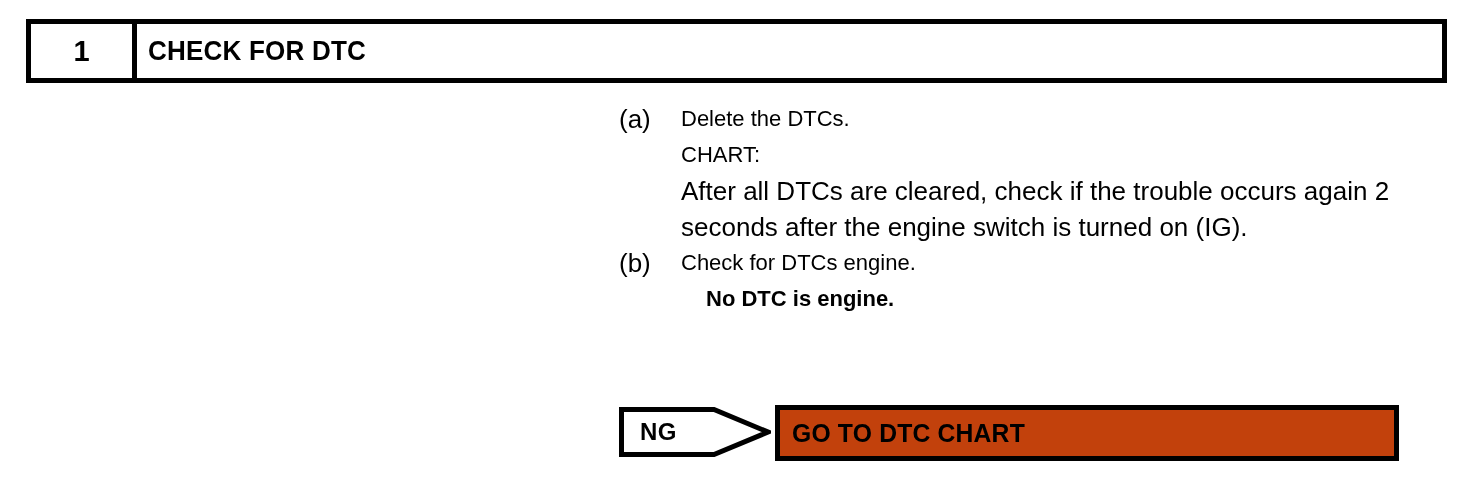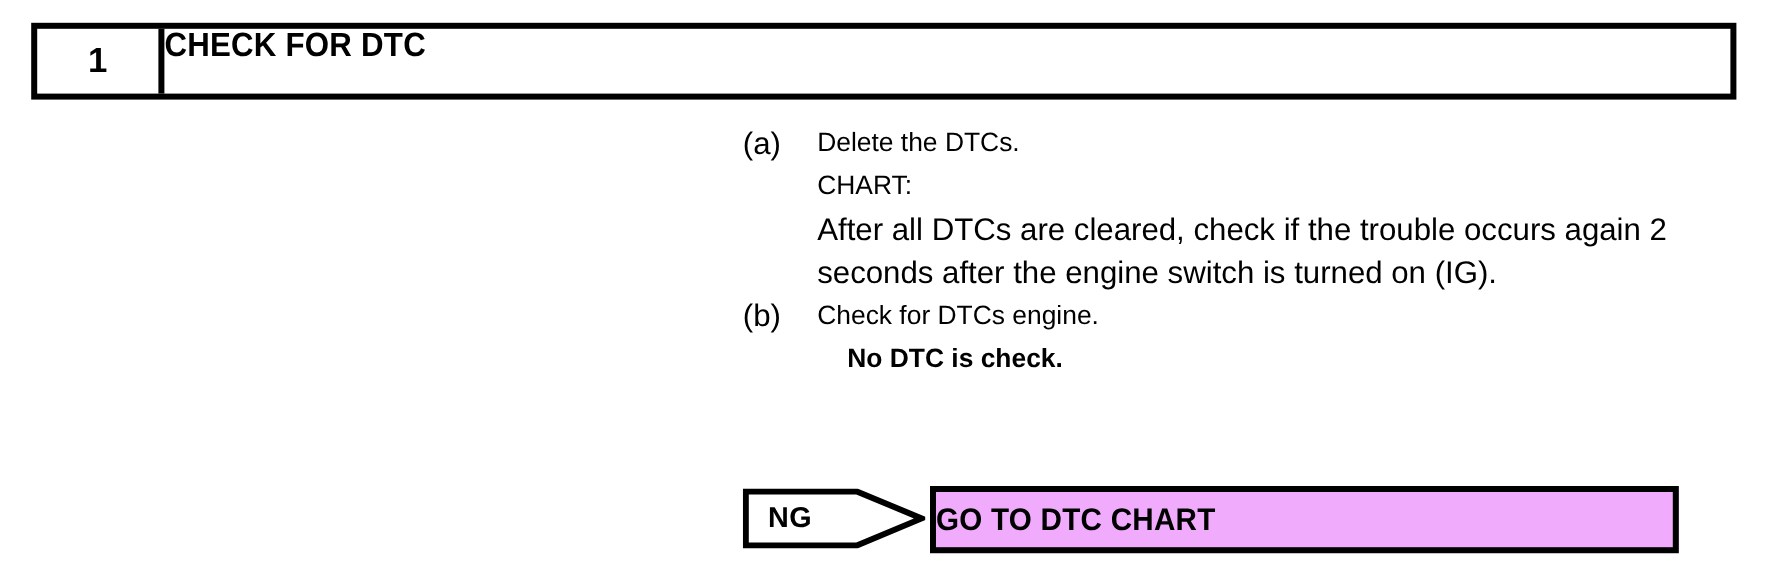--- a/index.html
+++ b/index.html
@@ -39,20 +39,22 @@
   }
   .step-number {
     font-size: 29px;
     font-weight: bold;
     letter-spacing: 0px;
     line-height: 1;
   }
   .step-title-cell {
     flex: 1;
     display: flex;
+    align-items: center;
+    padding-left: 11px;
     box-sizing: border-box;
   }
   .step-title {
     font-size: 28px;
     font-weight: bold;
     letter-spacing: 0.2px;
     line-height: 1;
     transform: scaleX(0.93);
     transform-origin: left center;
     white-space: nowrap;
@@ -129,23 +131,24 @@
     line-height: 1;
   }
   .goto-box {
     position: absolute;
     left: 156px;
     top: 0;
     width: 624px;
     height: 56px;
     box-sizing: border-box;
     border: 5px solid #000;
-    background: #f0abfc;
-    display: flex;
-    align-items: center;
+    background: #c2410c;
+    display: flex;
+    align-items: center;
+    padding-left: 12px;
   }
   .goto-label {
     font-size: 26px;
     font-weight: bold;
     letter-spacing: 0.2px;
     line-height: 1;
     transform: scaleX(0.95);
     transform-origin: left center;
     white-space: nowrap;
   }
@@ -170,21 +173,21 @@
       <div class="proc-line">Delete the DTCs.</div>
       <div class="proc-line">CHART:</div>
       <div class="proc-para">After all DTCs are cleared, check if the trouble occurs again 2 seconds after the engine switch is turned on (IG).</div>
     </div>
   </div>
 
   <div class="proc-item">
     <span class="proc-label">(b)</span>
     <div class="proc-body">
       <div class="proc-line">Check for DTCs engine.</div>
-      <div class="proc-line bold indent-1">No DTC is check.</div>
+      <div class="proc-line bold indent-1">No DTC is engine.</div>
     </div>
   </div>
 
 </div>
 
 <div class="branch-row">
 
   <div class="ng-flag">
     <svg width="152" height="50" viewBox="0 0 152 50">
       <polygon points="2.5,2.5 95,2.5 149,25 95,47.5 2.5,47.5" fill="#ffffff" stroke="#000000" stroke-width="5" stroke-linejoin="miter"></polygon>

